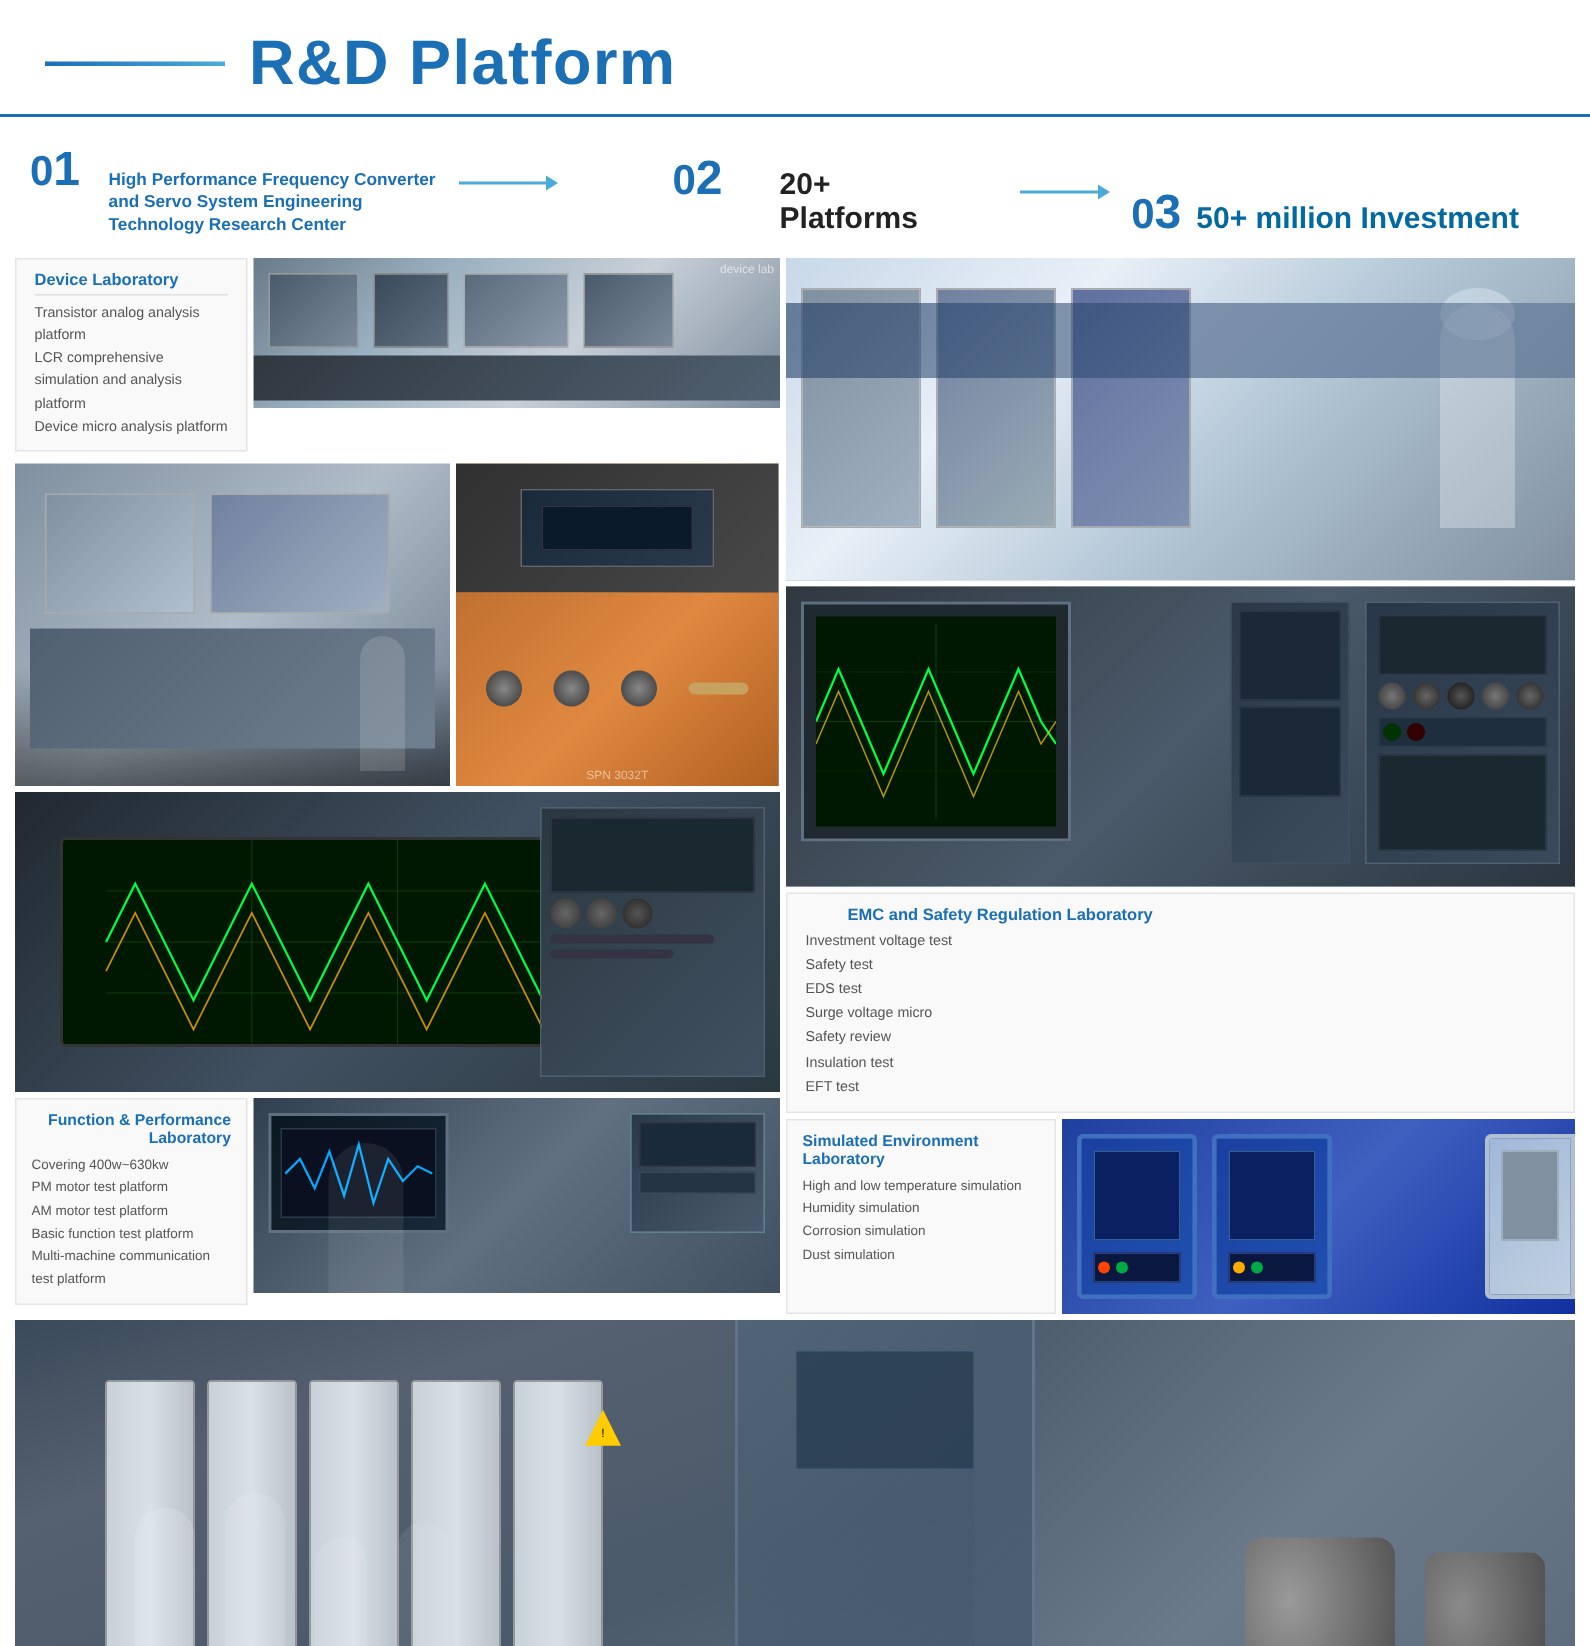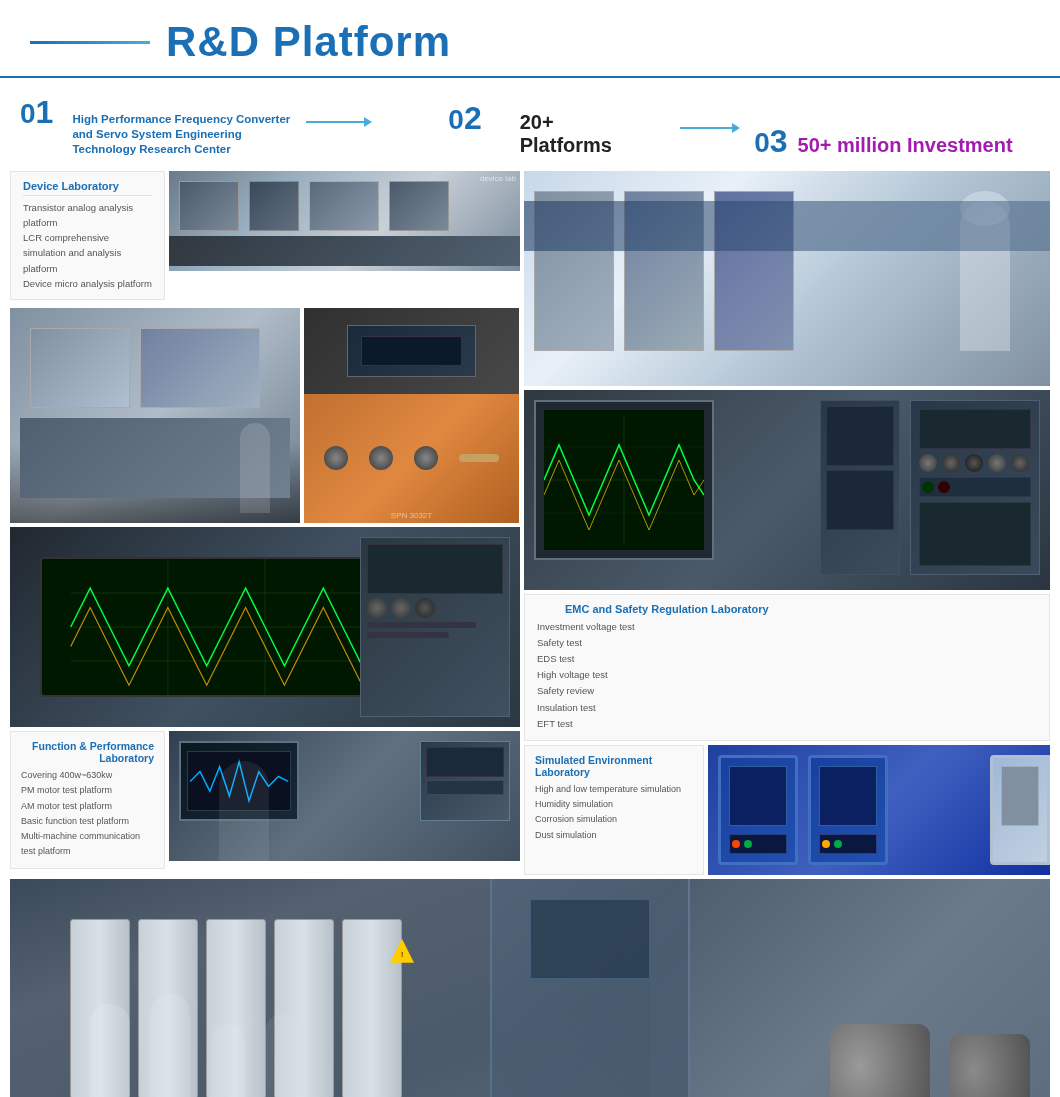--- a/index.html
+++ b/index.html
@@ -368,21 +368,21 @@
     <span class="section-label-text">High Performance Frequency Converter and Servo System Engineering Technology Research Center</span>
     <span class="section-arrow"></span>
   </div>
   <div class="section-num-block" style="padding-left:20px;gap:32px;">
     <span class="num-big">0<span style="font-size:32px;color:#1a6fb5;font-weight:bold;">2</span></span>
     <span class="section-label-big" style="font-size:20px; font-weight:bold; color:#222; margin-left:6px;">20+ Platforms</span>
     <span class="section-arrow"></span>
   </div>
   <div class="section-num-block" style="padding-left:20px;">
     <span class="num-big">0<span style="font-size:32px;color:#1a6fb5;font-weight:bold;">3</span></span>
-    <span class="section-label-big" style="font-size:20px; font-weight:bold; color:#a21caf; margin-left:6px;">50+ million Investment</span>
+    <span class="section-label-big" style="font-size:20px; font-weight:bold; color:#0369a1; margin-left:6px;">50+ million Investment</span>
   </div>
 </div>
 
 <div class="main-grid">
 
   <div class="col-left">
 
     <div class="two-col-info">
       <div class="info-left">
         <div class="info-panel">
@@ -554,21 +554,21 @@
           </div>
         </div>
       </div>
     </div>
 
     <div class="emc-panel">
       <div class="emc-title">EMC and Safety Regulation Laboratory</div>
       <div class="emc-item">Investment voltage test</div>
       <div class="emc-item">Safety test</div>
       <div class="emc-item">EDS test</div>
-      <div class="emc-item">High voltage test</div>
+      <div class="emc-item">Surge voltage micro</div>
       <div class="emc-item">Safety review</div>
       <div class="emc-item">Insulation test</div>
       <div class="emc-item">EFT test</div>
     </div>
 
     <div class="sim-env-row">
       <div class="sim-info">
         <div class="sim-title">Simulated Environment Laboratory</div>
         <div class="sim-item">High and low temperature simulation</div>
         <div class="sim-item">Humidity simulation</div>

